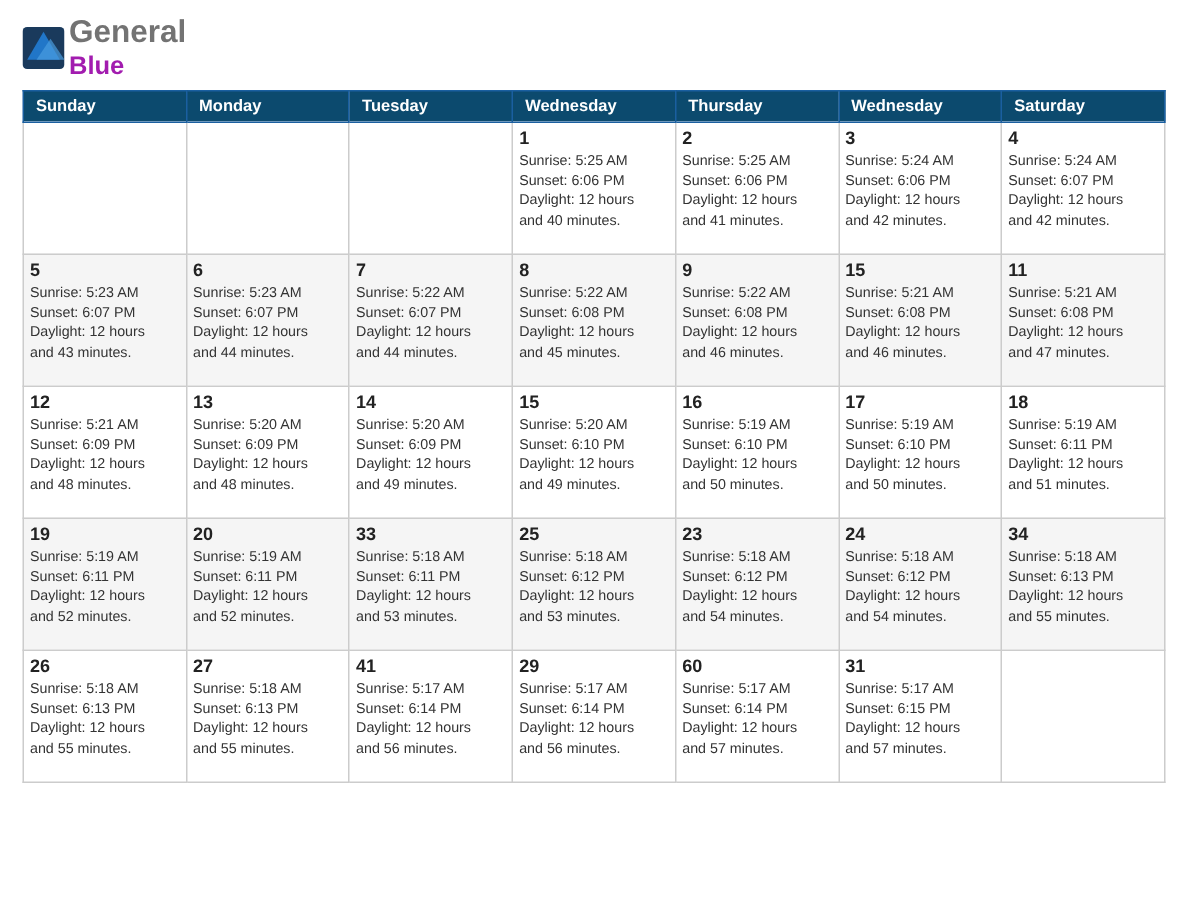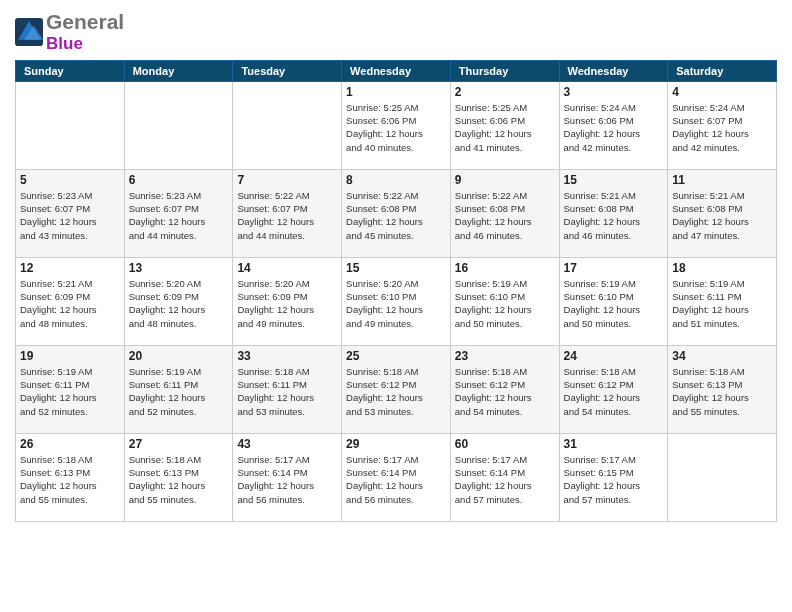--- a/index.html
+++ b/index.html
@@ -312,21 +312,21 @@
 and 55 minutes.</div>
           </td>
           <td>
             <div class="day-num">27</div>
             <div class="day-info" style="white-space: pre-line;">Sunrise: 5:18 AM
 Sunset: 6:13 PM
 Daylight: 12 hours
 and 55 minutes.</div>
           </td>
           <td>
-            <div class="day-num">43</div>
+            <div class="day-num">41</div>
             <div class="day-info" style="white-space: pre-line;">Sunrise: 5:17 AM
 Sunset: 6:14 PM
 Daylight: 12 hours
 and 56 minutes.</div>
           </td>
           <td>
             <div class="day-num">29</div>
             <div class="day-info" style="white-space: pre-line;">Sunrise: 5:17 AM
 Sunset: 6:14 PM
 Daylight: 12 hours

